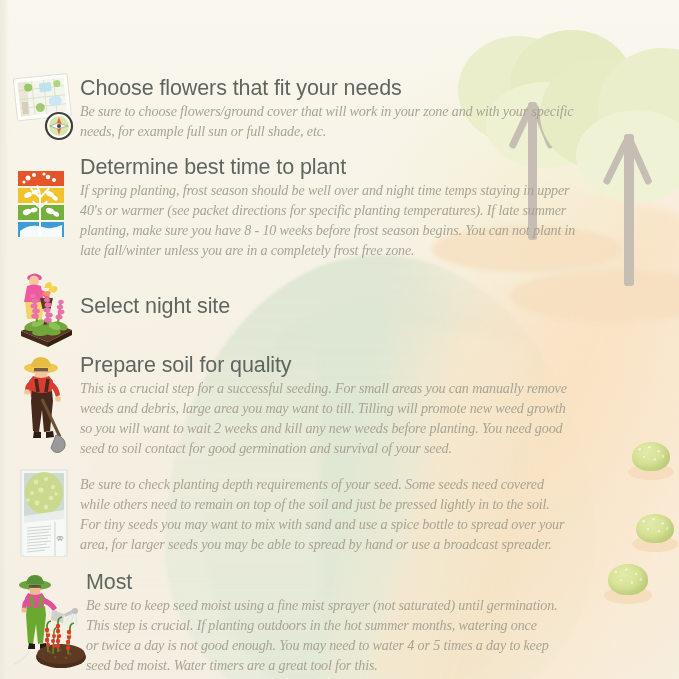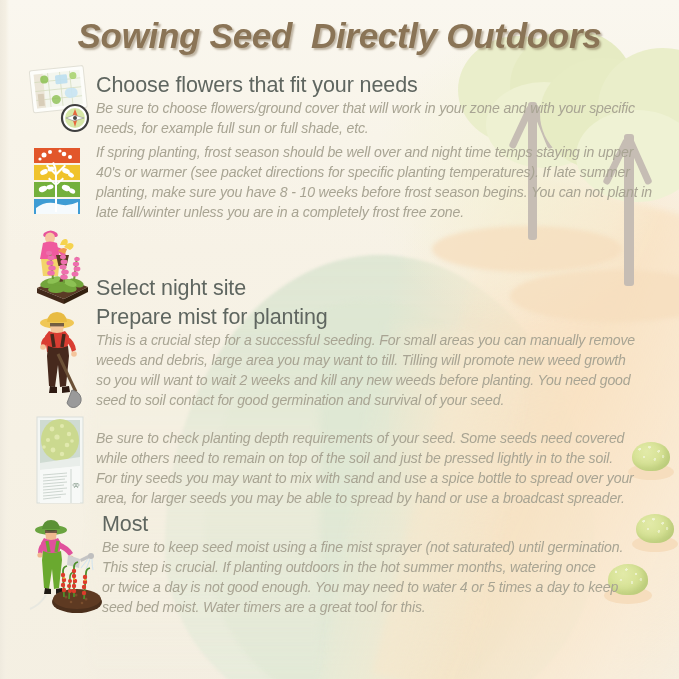--- a/index.html
+++ b/index.html
@@ -172,23 +172,24 @@
 
   .sections {
     position: absolute;
     left: 0; top: 62px;
     width: 679px;
   }
 
   .section {
     position: relative;
     display: flex;
-    align-items: flex-end;
-    padding-left: 24px;
+    align-items: center;
+    padding-left: 8px;
     margin-bottom: 3px;
+    margin-top: 8px;
   }
 
   .icon-wrap {
     flex: 0 0 72px;
     width: 72px;
     height: 76px;
     position: relative;
   }
 
   .text-wrap {
@@ -201,21 +202,21 @@
     font-family: "Liberation Sans", sans-serif;
     font-size: 21.5px;
     font-weight: normal;
     color: #5f6660;
     line-height: 1.12;
     letter-spacing: -0.1px;
     margin: 0 0 1px 0;
   }
 
   .sec-body {
-    font-family: Liberation Sans, sans-serif;
+    font-family: Liberation Serif, serif;
     font-style: italic;
     font-size: 14.1px;
     color: #a8a493;
     line-height: 1.42;
     letter-spacing: -0.15px;
     margin: 0;
     white-space: pre-line;
   }
 
   
@@ -267,21 +268,20 @@
       <div class="ball"></div>
     </div>
     <div class="bush" style="left:604px; top:562px; width:48px; height:42px;">
       <div class="pad"></div>
       <div class="ball"></div>
     </div>
   </div>
 
   <div class="content">
 
-    <div class="title">Sowing Seed  Directly Outdoors</div>
 
     <div class="sections">
 
       <div class="section">
         <div class="icon-wrap">
           <svg class="ico" width="72" height="76" viewBox="0 0 72 76">
             <g transform="rotate(-6 36 34)">
               <rect x="8" y="6" width="54" height="42" rx="2" fill="#fdfdfa" stroke="#e2e0d6" stroke-width="1"></rect>
               <rect x="12" y="10" width="46" height="34" fill="#f4f6ee"></rect>
               <rect x="12" y="10" width="9" height="34" fill="#ece6d8"></rect>
@@ -339,20 +339,21 @@
               <ellipse cx="47" cy="29" rx="3.2" ry="2.1" transform="rotate(35 47 29)"></ellipse>
               <ellipse cx="19" cy="43" rx="4.3" ry="2.8" transform="rotate(-20 19 43)"></ellipse>
               <ellipse cx="26" cy="41" rx="3.6" ry="2.3" transform="rotate(-10 26 41)"></ellipse>
               <ellipse cx="42" cy="42" rx="4.3" ry="2.8" transform="rotate(20 42 42)"></ellipse>
               <ellipse cx="48" cy="45" rx="3.4" ry="2.2" transform="rotate(30 48 45)"></ellipse>
               <path d="M12 62 Q22 54 34 58 Q44 61 54 56 L54 68 L12 68 Z" opacity="0.95"></path>
             </g>
           </svg>
         </div>
         <div class="text-wrap">
+          <h2 class="sec-head">Determine best time to plant</h2>
           <p class="sec-body">If spring planting, frost season should be well over and  night time temps staying in upper
 40's or warmer (see packet directions for specific planting temperatures). If late summer
 planting, make sure you have 8 - 10 weeks before frost season begins. You can not plant in
 late fall/winter unless you are in a completely frost free zone.</p>
         </div>
       </div>
 
       <div class="section">
         <div class="icon-wrap">
           <svg class="ico" width="72" height="80" viewBox="0 0 72 80">
@@ -433,21 +434,21 @@
 
             <path d="M26 76 l7 1 l0 6 -8 0 Z" fill="#2e1a12"></path>
             <path d="M38 77 l7 -1 l1 6 -8 1 Z" fill="#2e1a12"></path>
 
             <path d="M34 44 L52 82" stroke="#6b5036" stroke-width="3" fill="none"></path>
             <path d="M48 80 q8 2 9 8 q1 6 -5 9 q-6 2 -9 -4 Z" fill="#9a9a9a"></path>
             <path d="M48 80 q8 2 9 8 q1 6 -5 9 q-6 2 -9 -4 Z" fill="none" stroke="#7e7e7e" stroke-width="1"></path>
           </svg>
         </div>
         <div class="text-wrap">
-          <h2 class="sec-head">Prepare mist for planting</h2>
+          <h2 class="sec-head">Prepare soil for quality</h2>
           <p class="sec-body">This is a crucial step for a successful seeding. For small areas you can manually remove
 weeds and debris, large area you may want to till. Tilling will promote new weed growth
 so you will want to wait 2 weeks and kill any new weeds before planting. You need good
 seed to soil contact for good germination and survival of your seed.</p>
         </div>
       </div>
 
       <div class="section">
         <div class="icon-wrap" style="height:95px;">
           <svg class="ico" width="72" height="95" viewBox="0 0 72 95">

